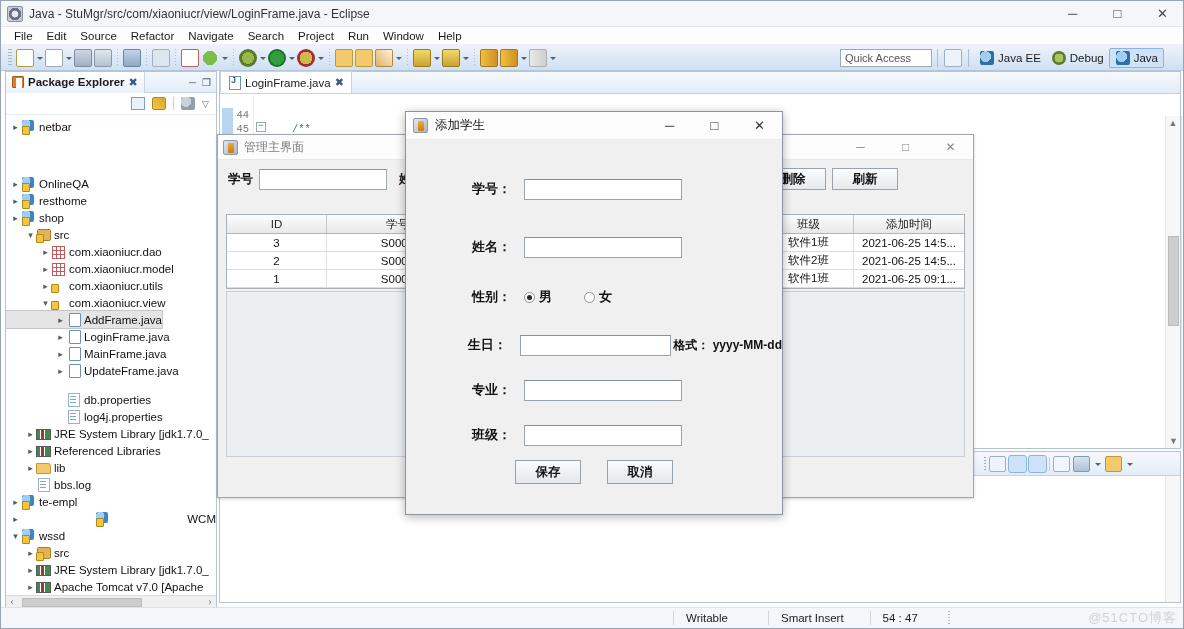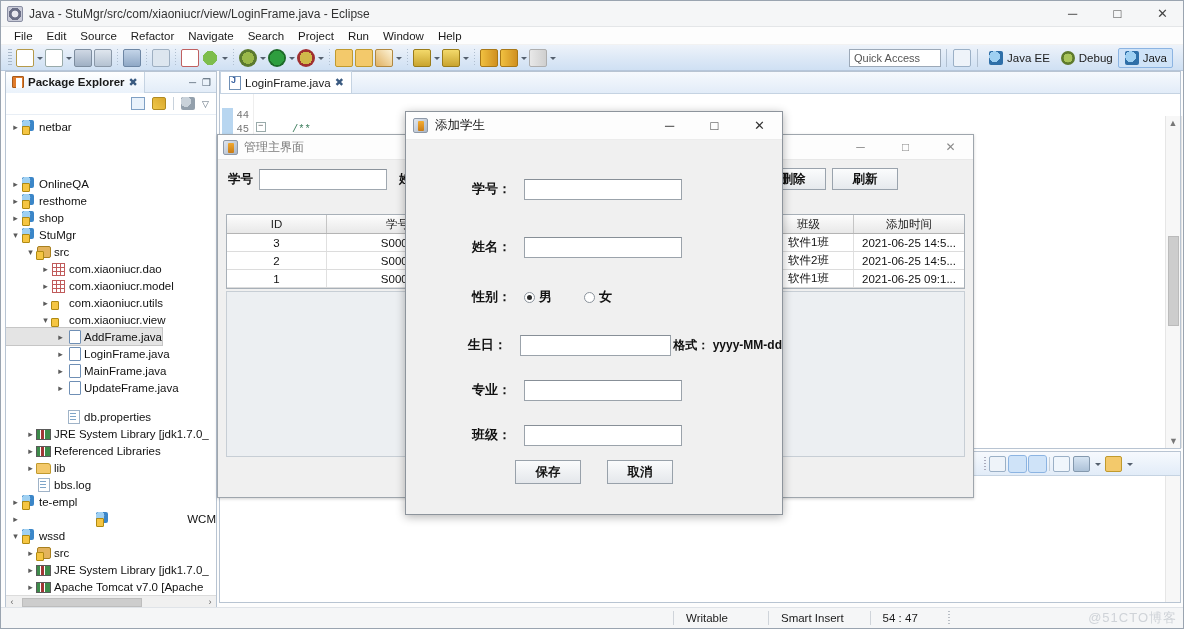--- a/index.html
+++ b/index.html
@@ -349,21 +349,21 @@
     <div class="tbi" style="background:#eef3f9;border:1px solid #9bb0c6;"></div>
     <div class="persp-sep"></div>
     <div class="persp-btn">
       <span class="tbi" style="width:14px;height:14px;background:radial-gradient(circle at 40% 40%,#9fd0f2 0 45%,#2f6fa8 46%);border-radius:2px;"></span>
       <span>Java EE</span>
     </div>
     <div class="persp-btn">
       <span class="tbi" style="width:14px;height:14px;background:radial-gradient(circle,#a8c45a 0 45%,#5e7a2c 46%);border-radius:50%;"></span>
       <span>Debug</span>
     </div>
-    <div class="persp-btn active" style="margin-right:12px;">
+    <div class="persp-btn active" style="margin-right:21px;">
       <span class="tbi" style="width:14px;height:14px;background:radial-gradient(circle at 40% 40%,#9fd0f2 0 45%,#2f6fa8 46%);border-radius:2px;"></span>
       <span>Java</span>
     </div>
   </div>
 
   <div class="pkg-panel">
     <div class="pkg-tabrow">
       <div class="pkg-tab">
         <span class="pe-icon"></span>
         <span>Package Explorer</span>
@@ -396,25 +396,20 @@
         <div class="trow" style="padding-left: 4px;">
           <span class="tw closed"></span>
           <span class="ti proj"></span>
           <span>resthome</span>
         </div>
         <div class="trow" style="padding-left: 4px; align-items: center;">
           <span class="tw closed"></span>
           <span class="ti proj"></span>
           <span>shop</span>
         </div>
-        <div class="trow" style="padding-left: 4px;">
-          <span class="tw open"></span>
-          <span class="ti proj"></span>
-          <span>StuMgr</span>
-        </div>
         <div class="trow" style="padding-left: 19px;">
           <span class="tw open"></span>
           <span class="ti src"></span>
           <span>src</span>
         </div>
         <div class="trow" style="padding-left: 34px;">
           <span class="tw closed"></span>
           <span class="ti pkg"></span>
           <span>com.xiaoniucr.dao</span>
         </div>
@@ -450,20 +445,25 @@
         </div>
         <div class="trow" style="padding-left: 49px;">
           <span class="tw closed"></span>
           <span class="ti javal"></span>
           <span>UpdateFrame.java</span>
         </div>
         <div class="trow" style="padding-left: 49px; margin-top: 12px;">
           <span class="tw"></span>
           <span class="ti prop"></span>
           <span>db.properties</span>
+        </div>
+        <div class="trow" style="padding-left: 49px;">
+          <span class="tw"></span>
+          <span class="ti prop"></span>
+          <span>log4j.properties</span>
         </div>
         <div class="trow" style="padding-left: 19px;">
           <span class="tw closed"></span>
           <span class="ti lib"></span>
           <span>JRE System Library [jdk1.7.0_</span>
         </div>
         <div class="trow" style="padding-left: 19px;">
           <span class="tw closed"></span>
           <span class="ti lib"></span>
           <span>Referenced Libraries</span>

